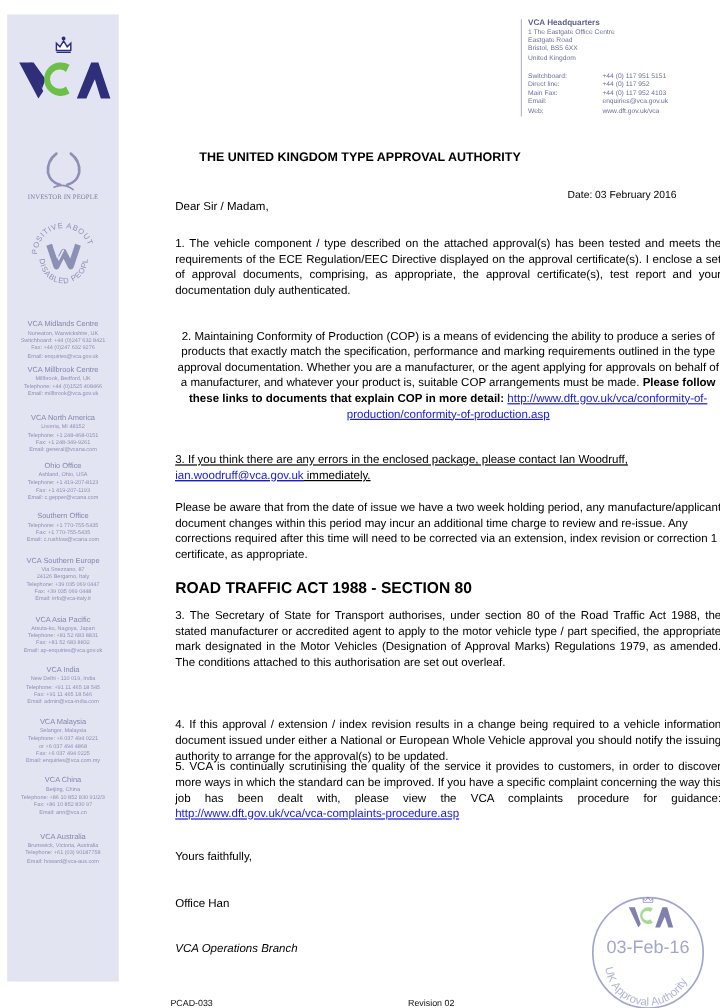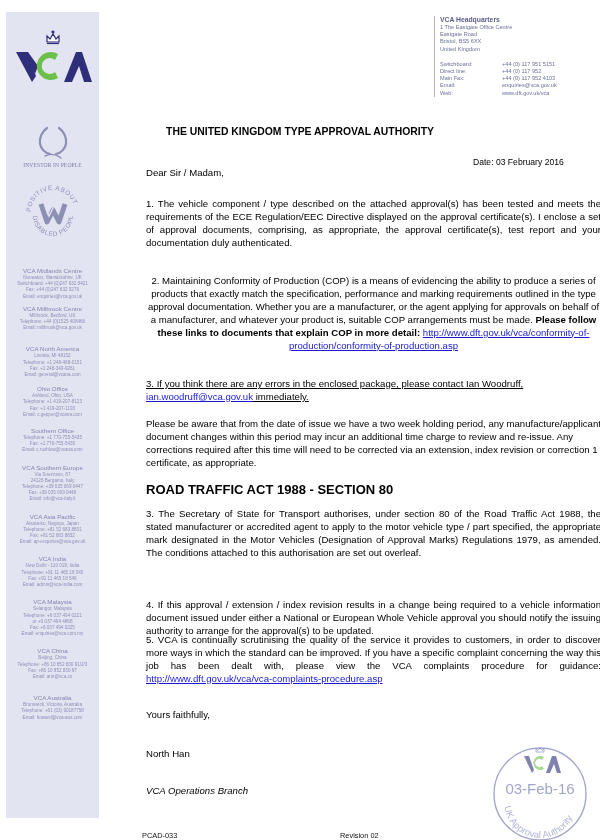--- a/index.html
+++ b/index.html
@@ -203,21 +203,21 @@
 
 <div class="body-text justify" style="top:599px;">
   <p>4. If this approval / extension / index revision results in a change being required to a vehicle information document issued under either a National or European Whole Vehicle approval you should notify the issuing authority to arrange for the approval(s) to be updated.</p>
 </div>
 
 <div class="body-text justify" style="top:634px;">
   <p><span>5. VCA is continually scrutinising the quality of the service it provides to customers, in order to discover more ways in which the standard can be improved. If you have a specific complaint concerning the way this job has been dealt with, please view the VCA complaints procedure for guidance: </span><a class="link">http://www.dft.gov.uk/vca/vca-complaints-procedure.asp</a></p>
 </div>
 
 <div class="body-text" style="top:709px;">Yours faithfully,</div>
-<div class="body-text" style="top:748px;">North Han</div>
+<div class="body-text" style="top:748px;">Office Han</div>
 <div class="body-text" style="top:785px;font-style:italic;">VCA Operations Branch</div>
 
 <svg class="stamp" viewBox="0 0 100 100">
   <defs>
     <path id="stampArc" d="M14 58 A36 36 0 0 0 86 58"></path>
   </defs>
   <circle cx="50" cy="50" r="46" fill="none" stroke="#a3a6cc" stroke-width="1.4"></circle>
   <g opacity="0.6">
     <path d="M46 8 L46 5 L48 6.5 L50 4 L52 6.5 L54 5 L54 8 Z" fill="none" stroke="#2e2e7a" stroke-width="0.6"></path>
     <path d="M34 12 L39 12 L44 26 L42 29 Z" fill="#2e2e7a"></path>

